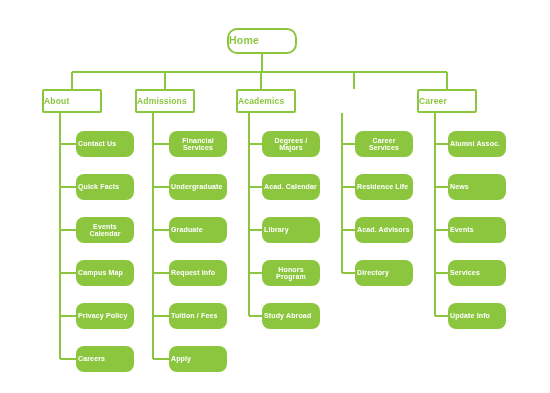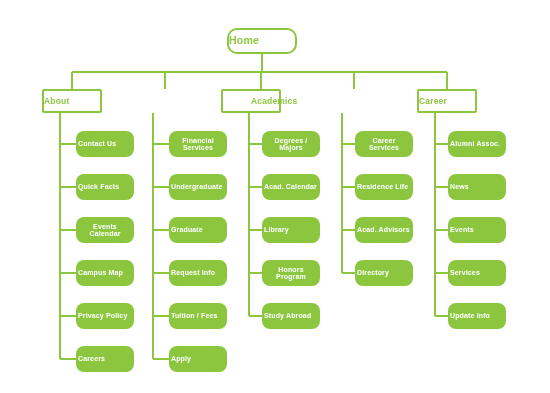--- a/index.html
+++ b/index.html
@@ -120,21 +120,24 @@
       <line x1="435" y1="316" x2="448" y2="316" stroke="#8cc63f" stroke-width="1.6" shape-rendering="crispEdges"></line>
     </svg>
 
   <div class="node node-outline" id="node-home">
     <span>Home</span>
   </div>
 
   <div class="node node-outline node-section" id="node-section-0" style="left:42px;">
     <span>About</span>
   </div>
-  <div class="node node-outline node-section" id="node-section-2" style="left:221px;padding-left:28px;">
+  <div class="node node-outline node-section" id="node-section-1" style="left:135px;">
+    <span>Admissions</span>
+  </div>
+  <div class="node node-outline node-section" id="node-section-2" style="left:236px;">
     <span>Academics</span>
   </div>
   <div class="node node-outline node-section" id="node-section-4" style="left:417px;">
     <span>Career</span>
   </div>
 
   <div id="leaf-layer">
       <div class="node node-leaf" style="left: 76px; top: 131px;">
         <span>Contact Us</span>
       </div>

